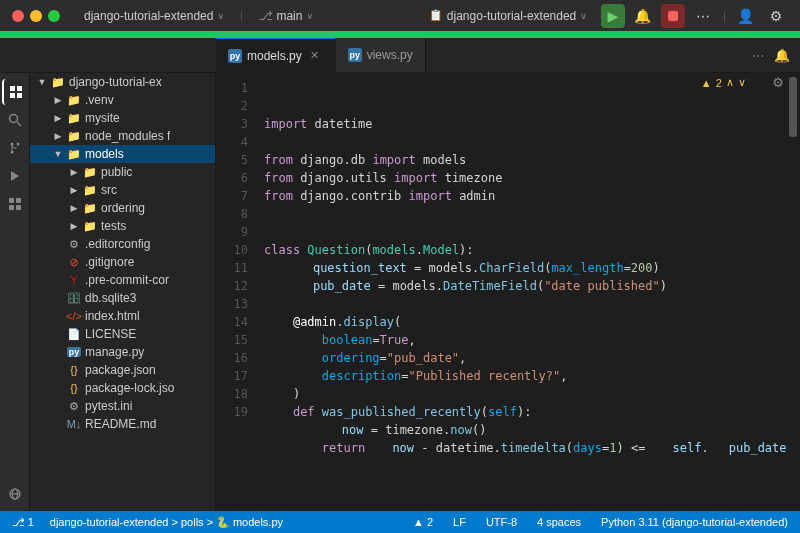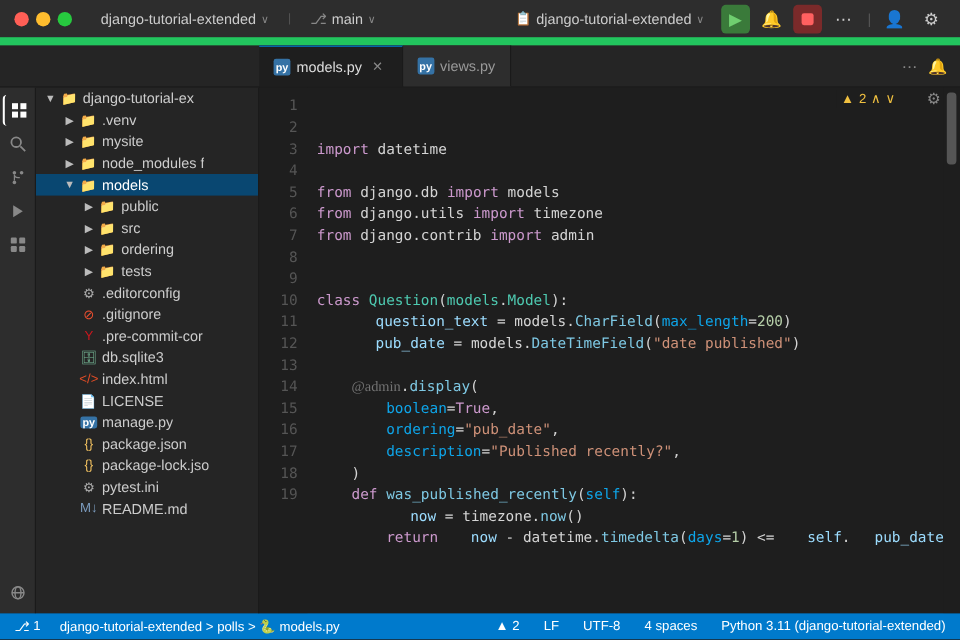--- a/index.html
+++ b/index.html
@@ -280,21 +280,21 @@
       display: block;
     }
 
     
     .kw { color: #cc99cd; }
     .fn { color: #7ec8e3; } 
     .cls { color: #4ec9b0; } 
     .str { color: #ce9178; } 
     .num { color: #b5cea8; } 
     .var { color: #9cdcfe; margin-left: 20px; } 
-    .dec { color: #737373; font-family: Liberation Serif, serif; } 
+    .dec { color: #ffffff; } 
     .norm { color: #d4d4d4; } 
     .param { color: #0ea5e9; }
 
     
     .editor-scrollbar {
       width: 14px;
       background: #1e1e1e;
       flex-shrink: 0;
     }
 

